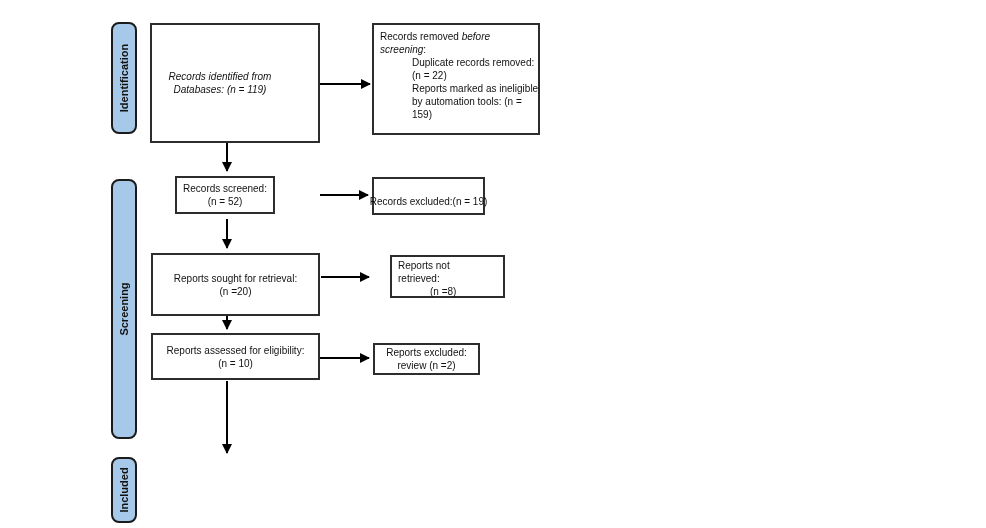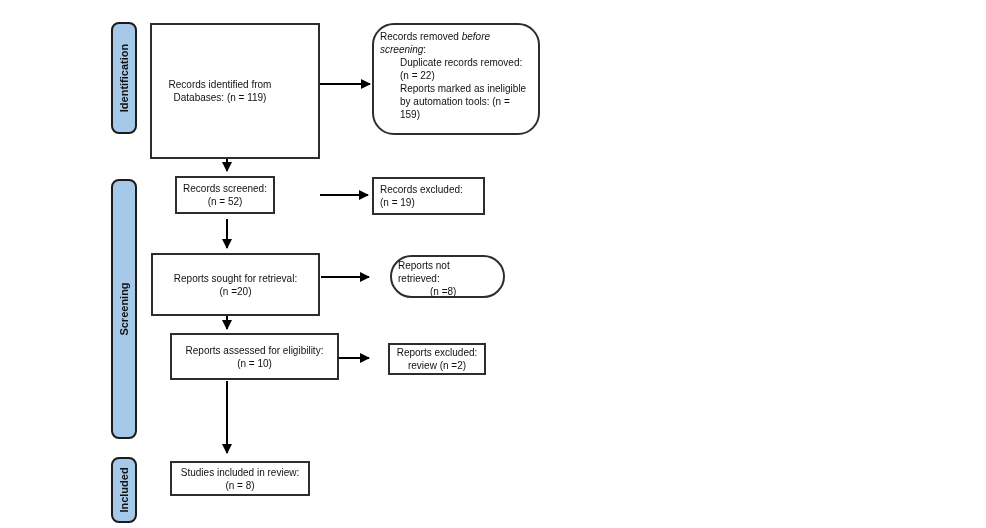--- a/index.html
+++ b/index.html
@@ -43,28 +43,28 @@
     box-sizing: border-box;
     font-size: 10px;
     line-height: 13px;
   }
   .box.center {
     display: flex;
     align-items: center;
     justify-content: center;
     text-align: center;
   }
-  .box.leftpad { padding: 4px 6px; border-radius: 22px; }
+  .box.leftpad { padding: 4px 6px; }
   .box.vcenter-left {
     display: flex;
-    flex-direction: column;
+    flex-direction: row;
     justify-content: center;
     padding: 16px 6px;
   }
-  .indent { margin-left: 20px; }
+  .indent { margin-left: 32px; }
   .indent32 { margin-left: 32px; }
   .it { font-style: italic; }
   .ln { white-space: nowrap; }
 </style>
 </head>
 <body>
 
 <div id="canvas">
 
   <svg id="arrow-layer" width="986" height="528" viewBox="0 0 986 528" xmlns="http://www.w3.org/2000/svg">
@@ -86,21 +86,21 @@
   <div class="stage" style="left:111px; top:22px; height:112px;">
     <span class="stage-text">Identification</span>
   </div>
   <div class="stage" style="left:111px; top:179px; height:260px;">
     <span class="stage-text">Screening</span>
   </div>
   <div class="stage" style="left:111px; top:457px; height:66px;">
     <span class="stage-text">Included</span>
   </div>
 
-  <div class="box center" style="left:150px; top:23px; width:170px; height:136px; padding-right:30px;">
+  <div class="box center" style="left:150px; top:23px; width:170px; height:120px; padding-right:30px;font-style:italic;">
     <div>
       <div>Records identified from</div>
       <div>Databases: (n = 119)</div>
     </div>
   </div>
 
   <div class="box leftpad" style="left:372px; top:23px; width:168px; height:112px; padding-top:5px;">
     <div class="ln"><span>Records removed </span><span class="it">before</span></div>
     <div class="ln"><span class="it">screening</span><span>:</span></div>
     <div class="indent">
@@ -130,34 +130,28 @@
       <div>(n =20)</div>
     </div>
   </div>
 
   <div class="box leftpad" style="left:373px; top:255px; width:115px; height:43px; padding-top:2px;margin-left:17px;">
     <div class="ln">Reports not</div>
     <div class="ln">retrieved:</div>
     <div class="ln indent32">(n =8)</div>
   </div>
 
-  <div class="box center" style="left:151px; top:333px; width:169px; height:47px;margin-left:19px;">
+  <div class="box center" style="left:151px; top:333px; width:169px; height:47px;">
     <div>
       <div>Reports assessed for eligibility:</div>
       <div>(n = 10)</div>
     </div>
   </div>
 
-  <div class="box center" style="left:388px; top:343px; width:98px; height:32px;">
+  <div class="box center" style="left:373px; top:343px; width:107px; height:32px;">
     <div>
       <div>Reports excluded:</div>
       <div>review (n =2)</div>
     </div>
   </div>
 
-  <div class="box center" style="left:170px; top:461px; width:140px; height:35px;">
-    <div>
-      <div>Studies included in review:</div>
-      <div>(n = 8)</div>
-    </div>
-  </div>
 
 </div>
 
 </body></html>

